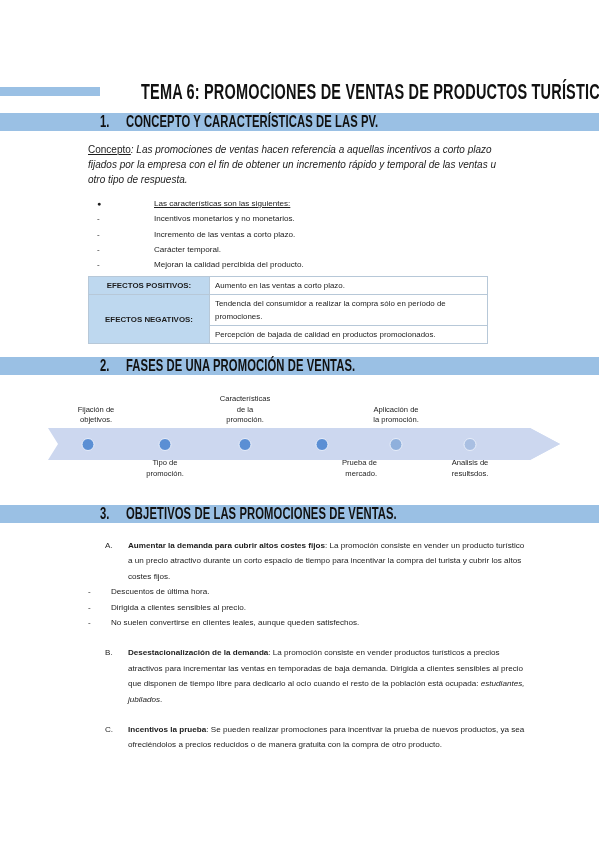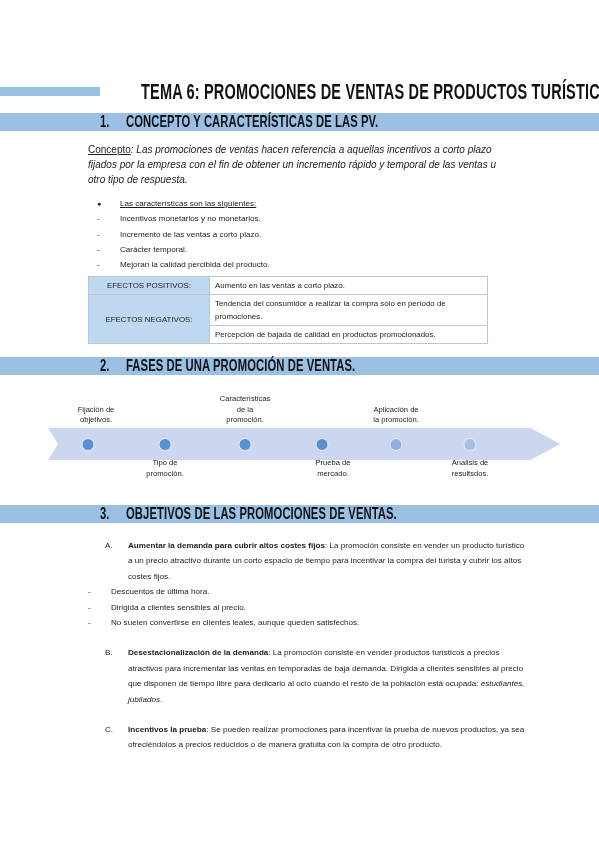--- a/index.html
+++ b/index.html
@@ -101,20 +101,21 @@
     position: absolute;
     left: 88px;
     top: 196px;
     width: 430px;
   }
   .char-row {
     display: flex;
     font-size: 8.1px;
     line-height: 15.3px;
     color: #1c1c1c;
+    gap: 34px;
   }
   .char-row .mk {
     width: 32px;
     flex: 0 0 32px;
     text-align: left;
     padding-left: 9px;
     box-sizing: border-box;
   }
   .char-row.dotted .mk { font-size: 7px; }
   .char-row .tx { flex: 1; }
@@ -132,21 +133,21 @@
   }
   .efectos-table td {
     border: 1px solid #b7c8d8;
     padding: 2px 5px;
     vertical-align: middle;
     line-height: 13px;
   }
   .efectos-table td.lbl {
     width: 110px;
     background: #bed8ef;
-    font-weight: 400;
+    font-weight: 700;
     text-align: center;
     font-size: 7.9px;
   }
   .efectos-table td.val {
     background: #ffffff;
   }
 
   
   .timeline {
     position: absolute;
@@ -293,21 +294,21 @@
   <div class="tl-dot" style="left:88px;"></div>
   <div class="tl-dot" style="left:165px;"></div>
   <div class="tl-dot" style="left:245px;"></div>
   <div class="tl-dot" style="left:322px;"></div>
   <div class="tl-dot faded" style="left:396px;"></div>
   <div class="tl-dot faded2" style="left:470px;"></div>
 
   <div class="tl-label above" style="left:96px;">Fijación de<br>objetivos.</div>
   <div class="tl-label below" style="left:165px;">Tipo de<br>promoción.</div>
   <div class="tl-label above" style="left:245px;">Características<br>de la<br>promoción.</div>
-  <div class="tl-label below" style="left:333px;">Prueba de<br>mercado.</div>
+  <div class="tl-label below" style="left:322px;text-align:right;">Prueba de<br>mercado.</div>
   <div class="tl-label above" style="left:396px;margin-top:36px;">Aplicación de<br>la promoción.</div>
   <div class="tl-label below" style="left:470px;">Analisis de<br>resultsdos.</div>
 </div>
 
 <div class="section-bar" id="bar-3">
   <span class="num">3.</span>
   <span class="txt">OBJETIVOS DE LAS PROMOCIONES DE VENTAS.</span>
 </div>
 
 <div class="obj-list">

